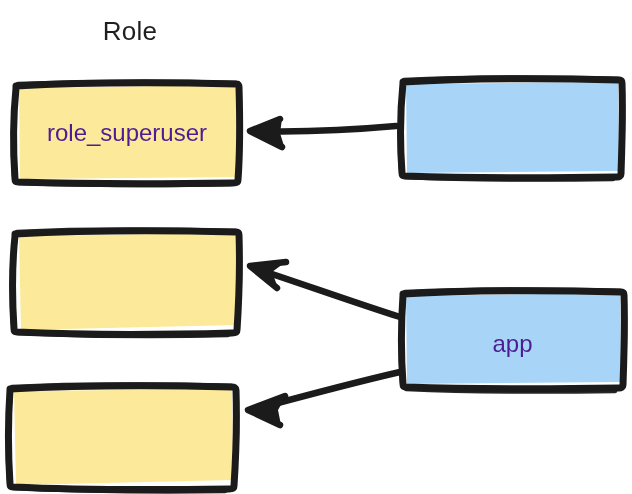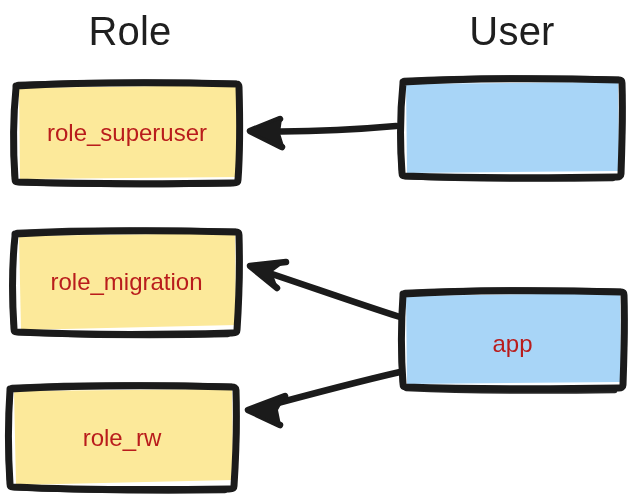--- a/index.html
+++ b/index.html
@@ -23,36 +23,36 @@
   }
   #sketch {
     position: absolute;
     left: 0;
     top: 0;
     width: 632px;
     height: 494px;
   }
   .col-header {
     position: absolute;
-    font-size: 40px;
+    font-size: 26px;
     line-height: 34px;
     color: #1f1f1f;
     letter-spacing: 0.2px;
     text-align: center;
     white-space: nowrap;
     user-select: none;
   }
   #header-role  { left: 30px;  top: 14px; width: 200px; }
   #header-user  { left: 412px; top: 14px; width: 200px; }
 
   .node-label {
     position: absolute;
     font-size: 24px;
     line-height: 24px;
-    color: #b91c1c;
+    color: #4c1d95;
     text-align: center;
     white-space: nowrap;
     user-select: none;
   }
   #label-role_superuser { left: 14px;  top: 121px; width: 226px; }
   #label-role_migration { left: 13px;  top: 270px; width: 227px; }
   #label-role_rw        { left: 7px;   top: 426px; width: 230px; }
   #label-dba            { left: 400px; top: 116px; width: 222px; }
   #label-app            { left: 400px; top: 332px; width: 225px; text-align: center; }
 </style>
@@ -137,24 +137,21 @@
 
     <g>
       <path fill="none" stroke="#1b1b1b" stroke-width="6.5" stroke-linecap="round" stroke-linejoin="round" d="M400,372 C352,383 300,397 252,410"></path>
       <path fill="none" stroke="#1b1b1b" stroke-width="6.5" stroke-linecap="round" stroke-linejoin="round" d="M285,396 L248,410 L280,425"></path>
       <path fill="#1b1b1b" stroke="none" d="M247,410 L286,396 L278,410 L281,425 Z"></path>
     </g>
   </svg>
 
   <div class="col-header" id="header-role">Role</div>
 
-  <div class="col-header" id="header-user">User</div>
 
   <div class="node-label" id="label-role_superuser">role_superuser</div>
 
-  <div class="node-label" id="label-role_migration">role_migration</div>
 
-  <div class="node-label" id="label-role_rw">role_rw</div>
 
 
   <div class="node-label" id="label-app">app</div>
 
 </div>
 
 </body></html>

